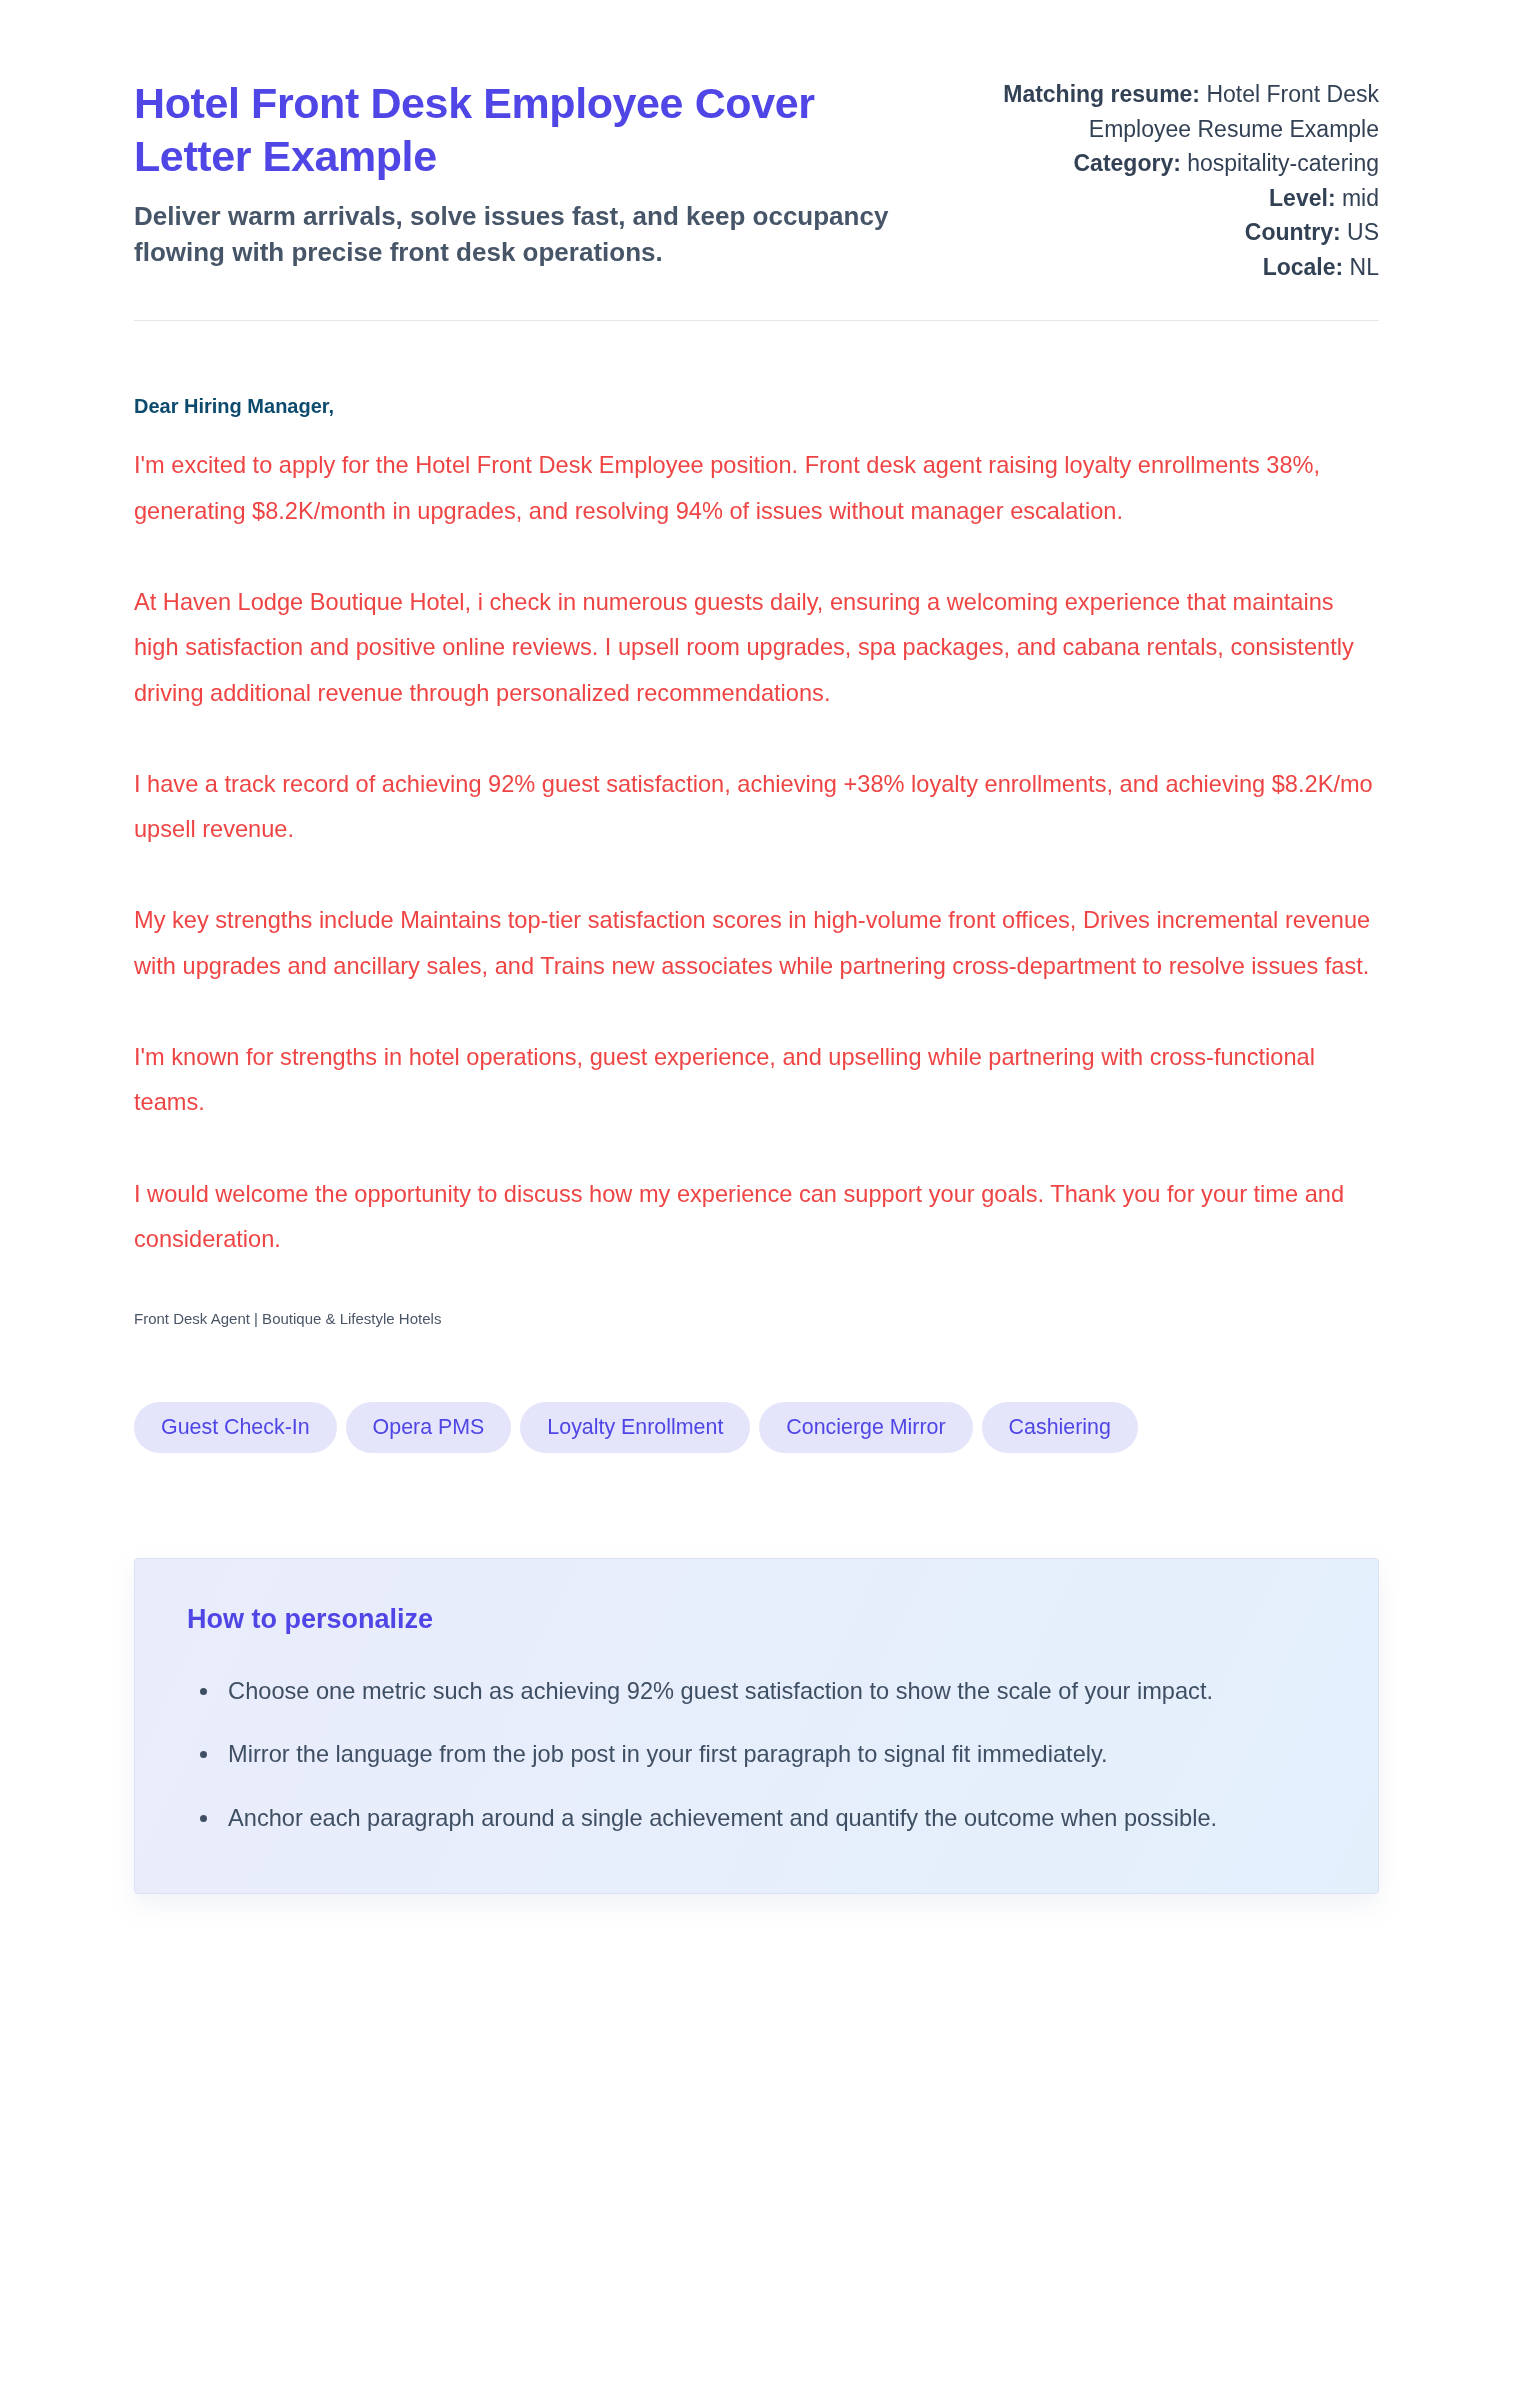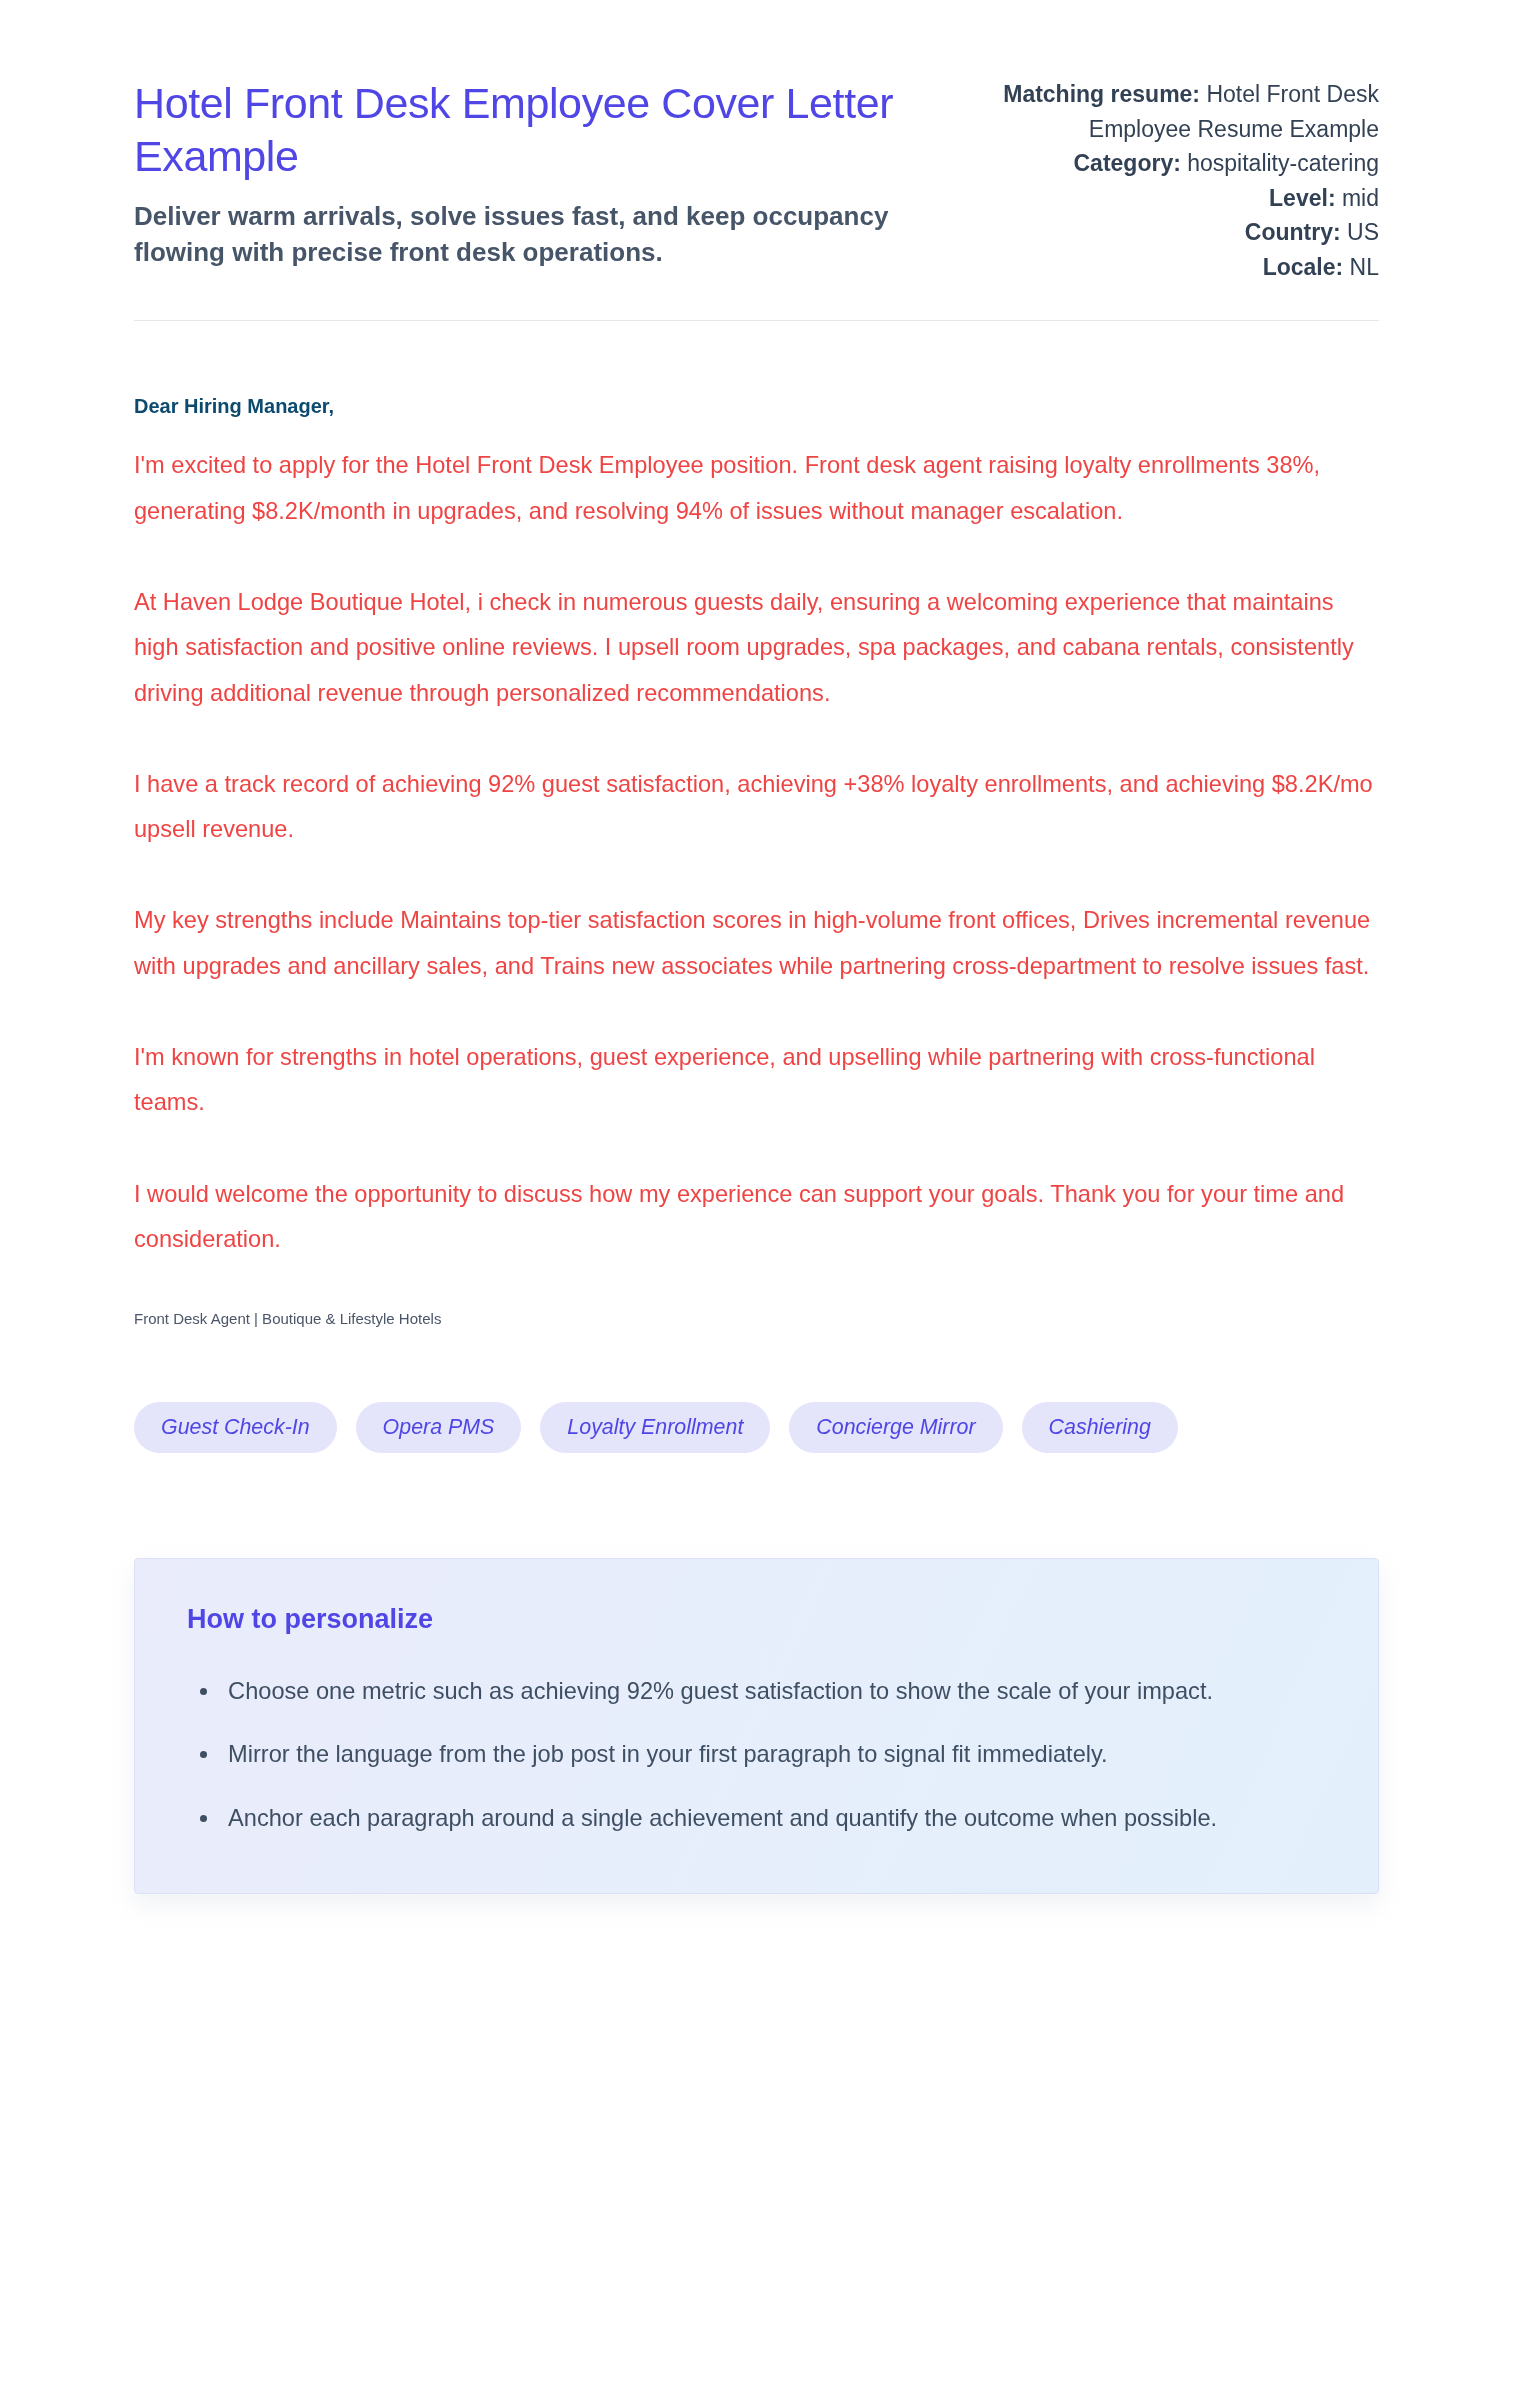--- a/index.html
+++ b/index.html
@@ -19,21 +19,21 @@
     align-items: flex-start;
     gap: 36px;
     padding-bottom: 36px;
     border-bottom: 1.8px solid #e5e7eb;
   }
   .title-block { max-width: 783px; }
   .page-title {
     margin: 0 0 14.2px 0;
     font-size: 43px;
     line-height: 1.24;
-    font-weight: normal;
+    font-weight: bold;
     color: #4f46e5;
     letter-spacing: -0.4px;
   }
   .page-subtitle {
     margin: 0;
     font-size: 26px;
     line-height: 1.4;
     font-weight: bold;
     color: #475569;
   }
@@ -73,21 +73,21 @@
     line-height: 1.5;
   }
   .sig-role {
     margin: 10.7px 0 0 0;
     font-size: 15px;
     color: #4a5568;
     line-height: 1.5;
   }
 
   
-  .tags { display: flex; flex-wrap: wrap; gap: 19px; margin-top: 71px; font-style: italic; }
+  .tags { display: flex; flex-wrap: wrap; gap: 9px; margin-top: 71px; }
   .tag {
     background: #e4e4fb;
     color: #4f46e5;
     font-size: 21.4px;
     line-height: 1;
     padding: 15px 27px;
     border-radius: 889px;
     white-space: nowrap;
   }
 

